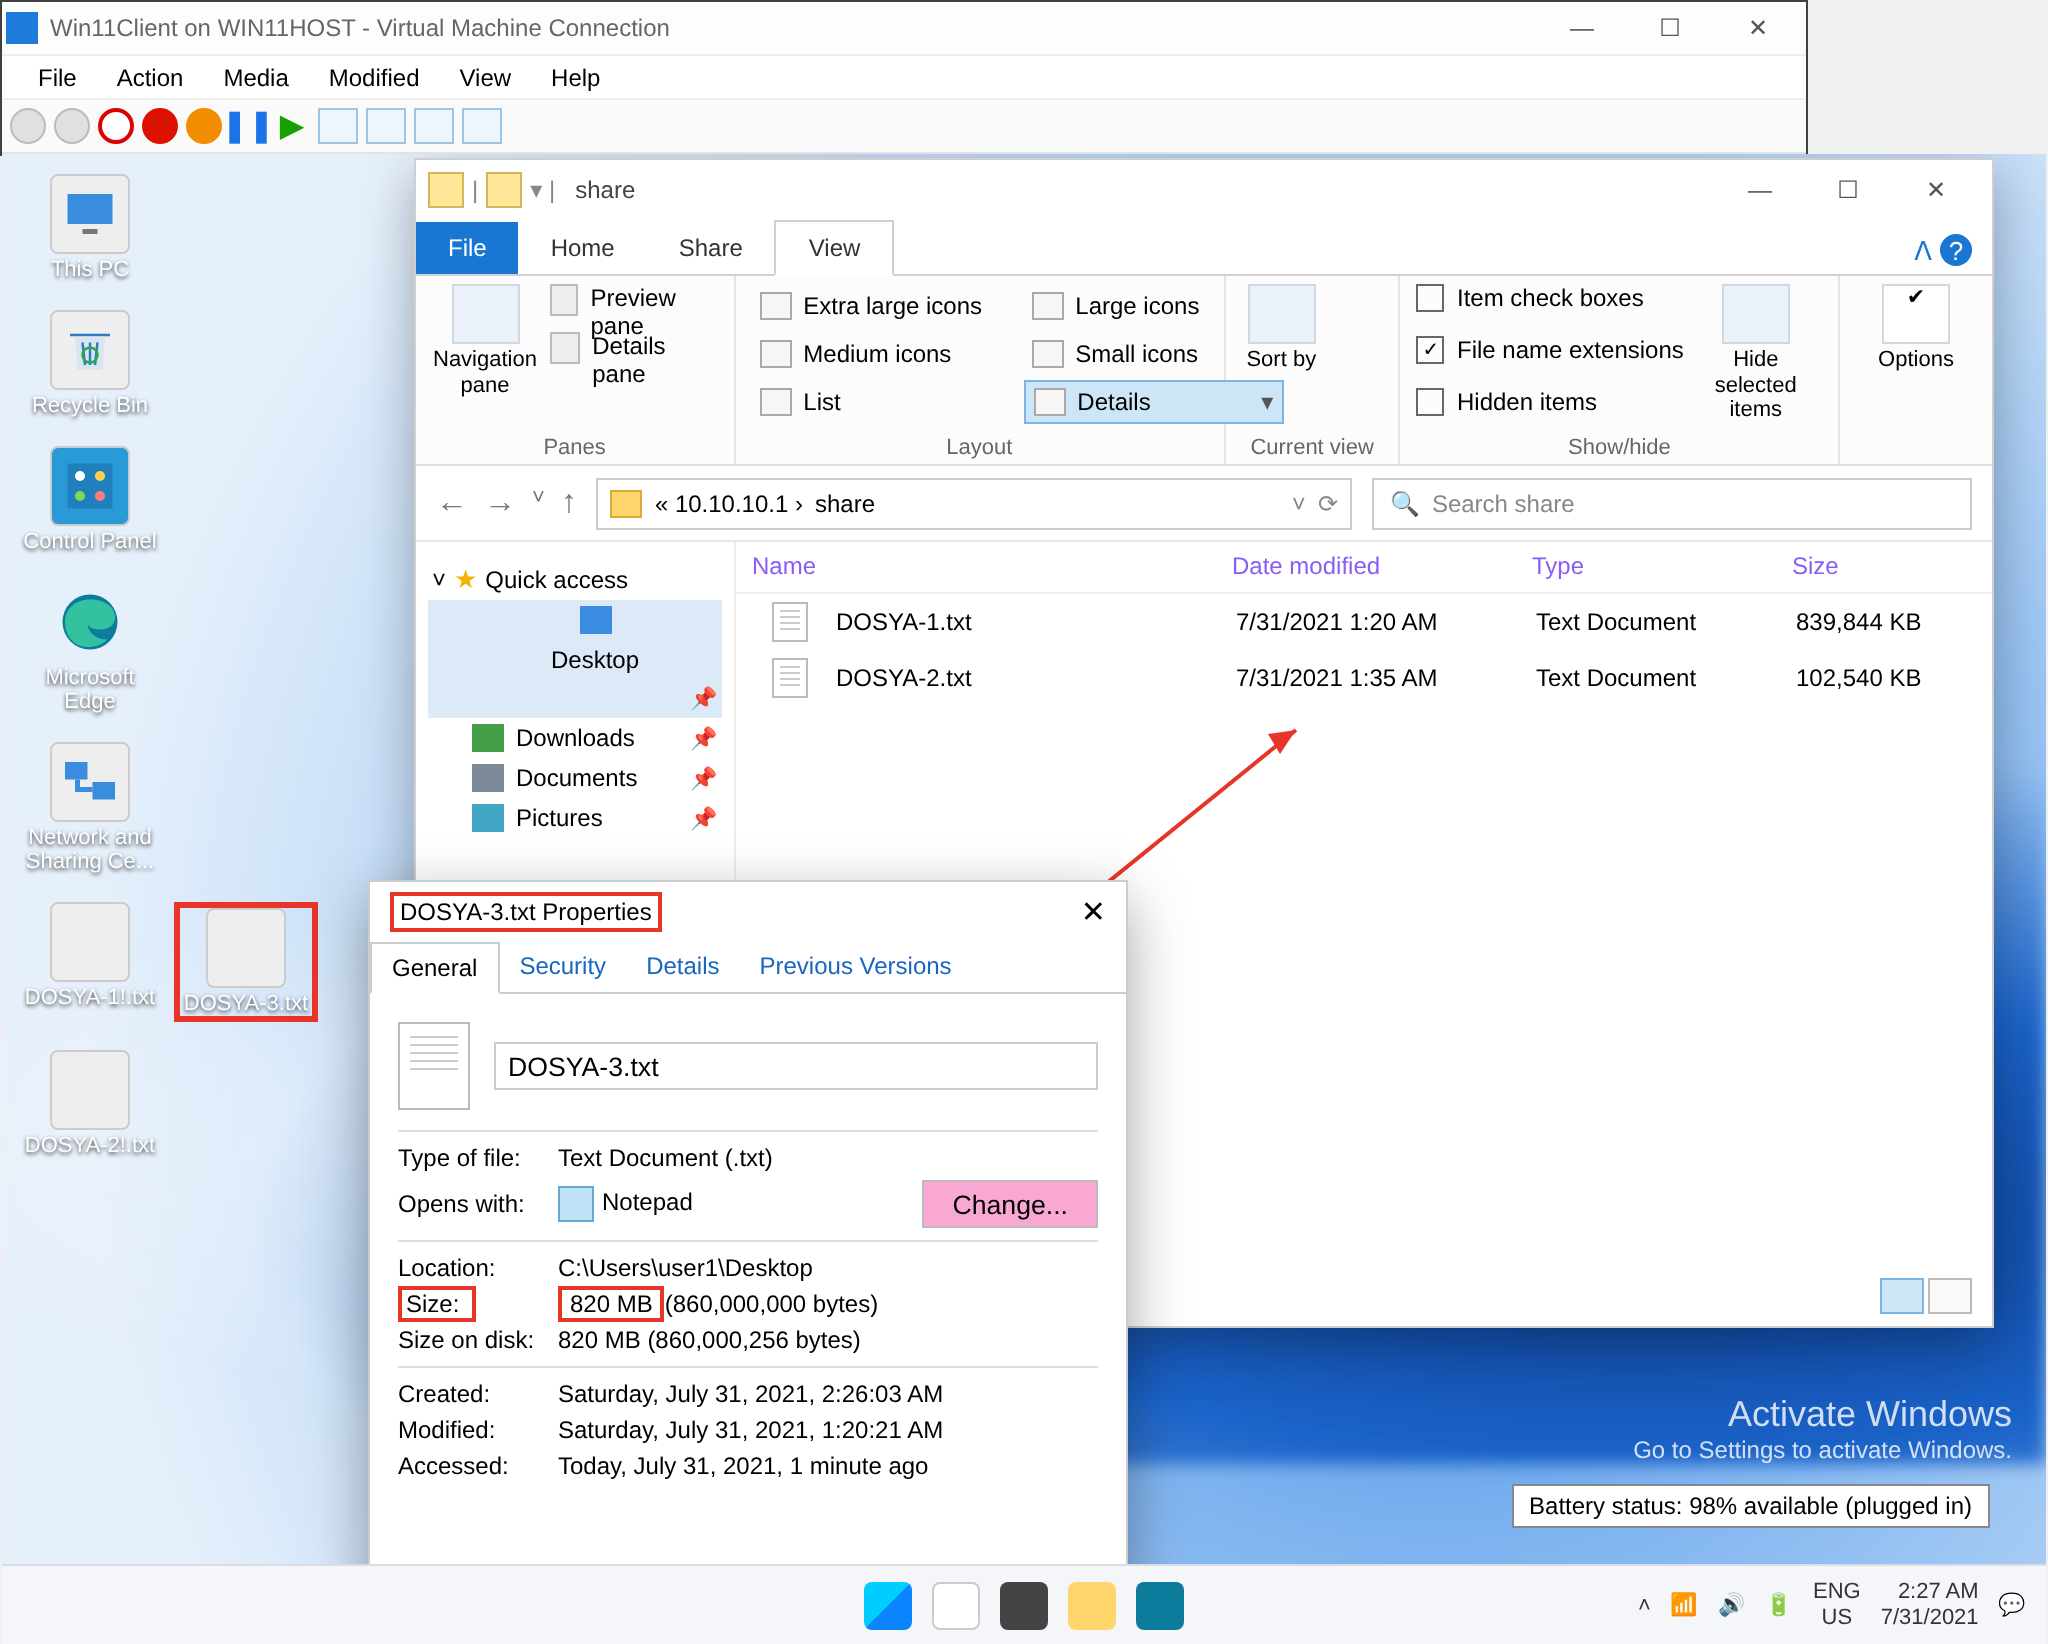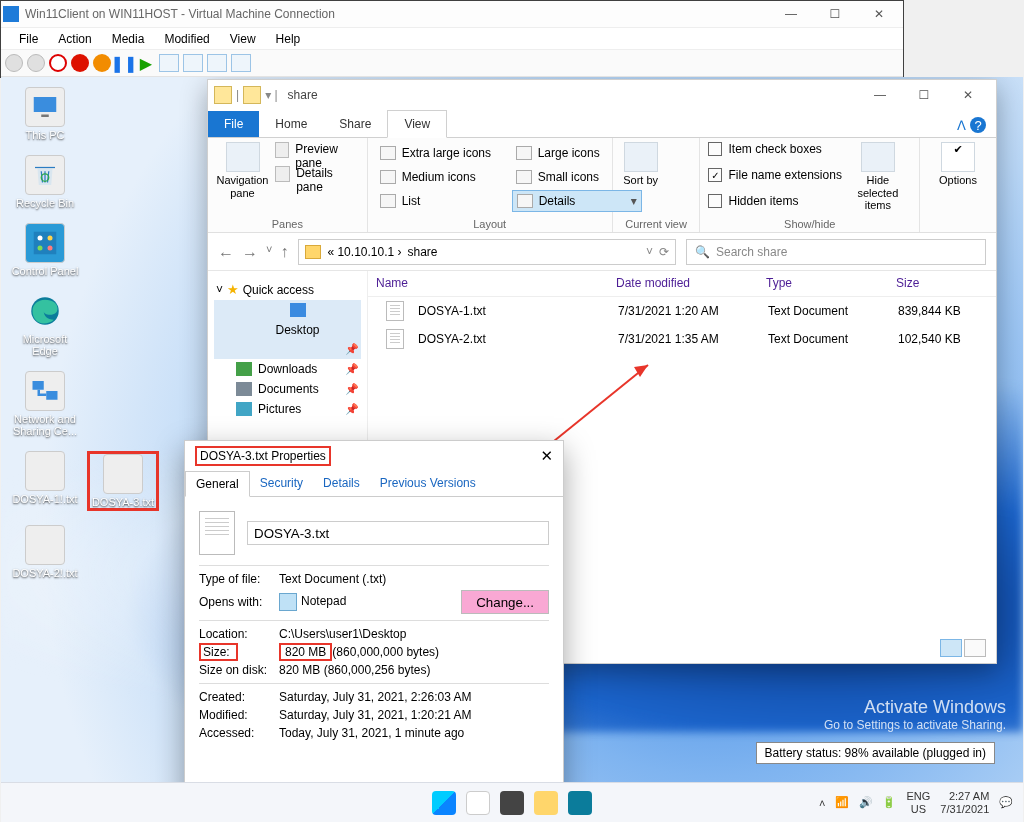--- a/index.html
+++ b/index.html
@@ -66,21 +66,21 @@
   .search-box{width:300px;height:26px;border:1px solid #ccc;display:flex;align-items:center;padding:0 8px;color:#888;font-size:12px;gap:6px;}
   .ex-body{display:flex;height:360px;}
   .navpane{width:160px;border-right:1px solid #eee;padding:8px 6px;font-size:12px;overflow:hidden;}
   .qa-title{display:flex;align-items:center;gap:4px;padding:3px 2px;}
   .star{color:#f5b301;font-size:13px;}
   .qa-item{display:flex;align-items:center;gap:6px;padding:3px 2px 3px 22px;}
   .qa-item .qic{width:16px;height:14px;background:#3b8be0;}
   .qa-item .pin{margin-left:auto;color:#888;font-size:11px;}
   .qa-item.sel{background:#dceaf7;flex-direction:column;}
   .filelist{flex:1;display:flex;flex-direction:column;}
-  .fl-head{display:flex;height:26px;border-bottom:1px solid #eee;font-size:12px;color:#4c1d95;}
+  .fl-head{display:flex;height:26px;border-bottom:1px solid #eee;font-size:12px;color:#8b5cf6;}
   .fl-head div{padding:5px 8px;}
   .col-name{width:240px;}
   .col-date{width:150px;}
   .col-type{width:130px;}
   .col-size{flex:1;}
   .fl-row{display:flex;height:28px;align-items:center;font-size:12px;}
   .fl-row .fic{width:18px;height:20px;margin:0 6px 0 18px;background:#fff;border:1px solid #bbb;position:relative;}
   .fl-row .fic::after{content:"";position:absolute;top:3px;left:3px;right:3px;border-top:1px solid #ccc;box-shadow:0 3px #ccc,0 6px #ccc,0 9px #ccc;}
   .fl-row div{padding:0 8px;}
   .ex-footer{position:absolute;bottom:6px;right:10px;display:flex;gap:2px;}
@@ -482,21 +482,21 @@
         </div>
       <div class="p-row">
           <div class="k">Accessed:</div>
           <div class="v">Today, July 31, 2021, 1 minute ago</div>
         </div>
     </div>
   </div>
 
   <div class="activate">
     <div>Activate Windows</div>
-    <div class="sub">Go to Settings to activate Sharing.</div>
+    <div class="sub">Go to Settings to activate Windows.</div>
   </div>
   <div class="battery-tip">Battery status: 98% available (plugged in)</div>
 
   <div class="taskbar">
     <div class="center">
       <div class="tb-ic tb-start"></div>
       <div class="tb-ic" style="background:#fff;border:1px solid #ccc"></div>
       <div class="tb-ic" style="background:#444"></div>
       <div class="tb-ic" style="background:#ffd66b"></div>
       <div class="tb-ic" style="background:#0b7c9b"></div>

